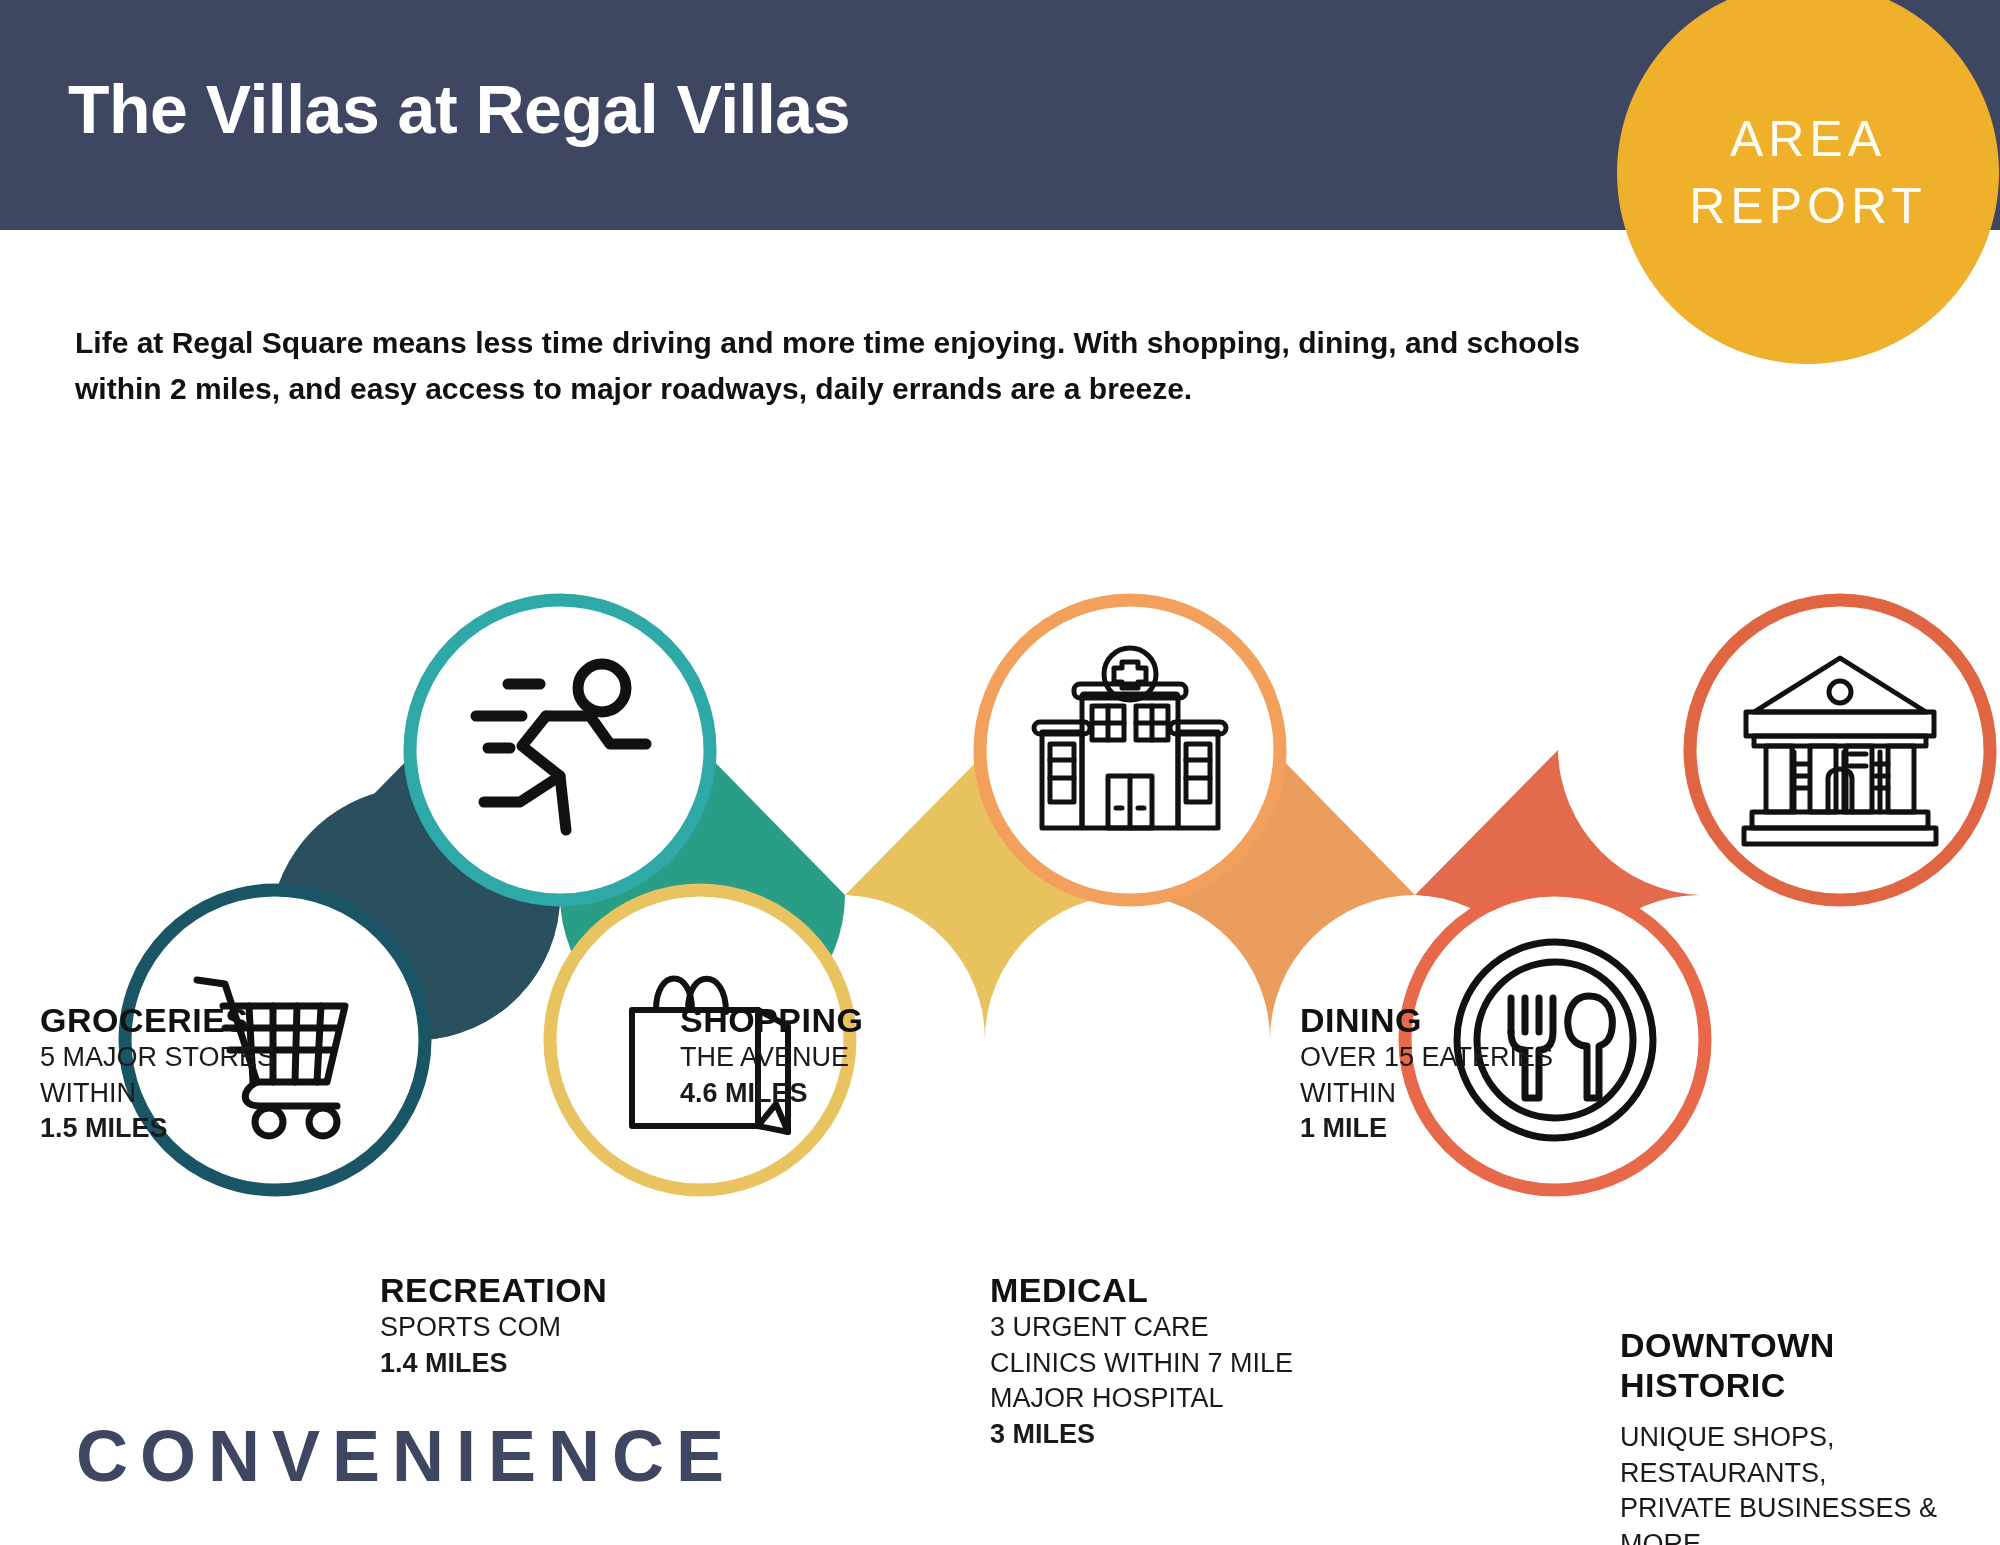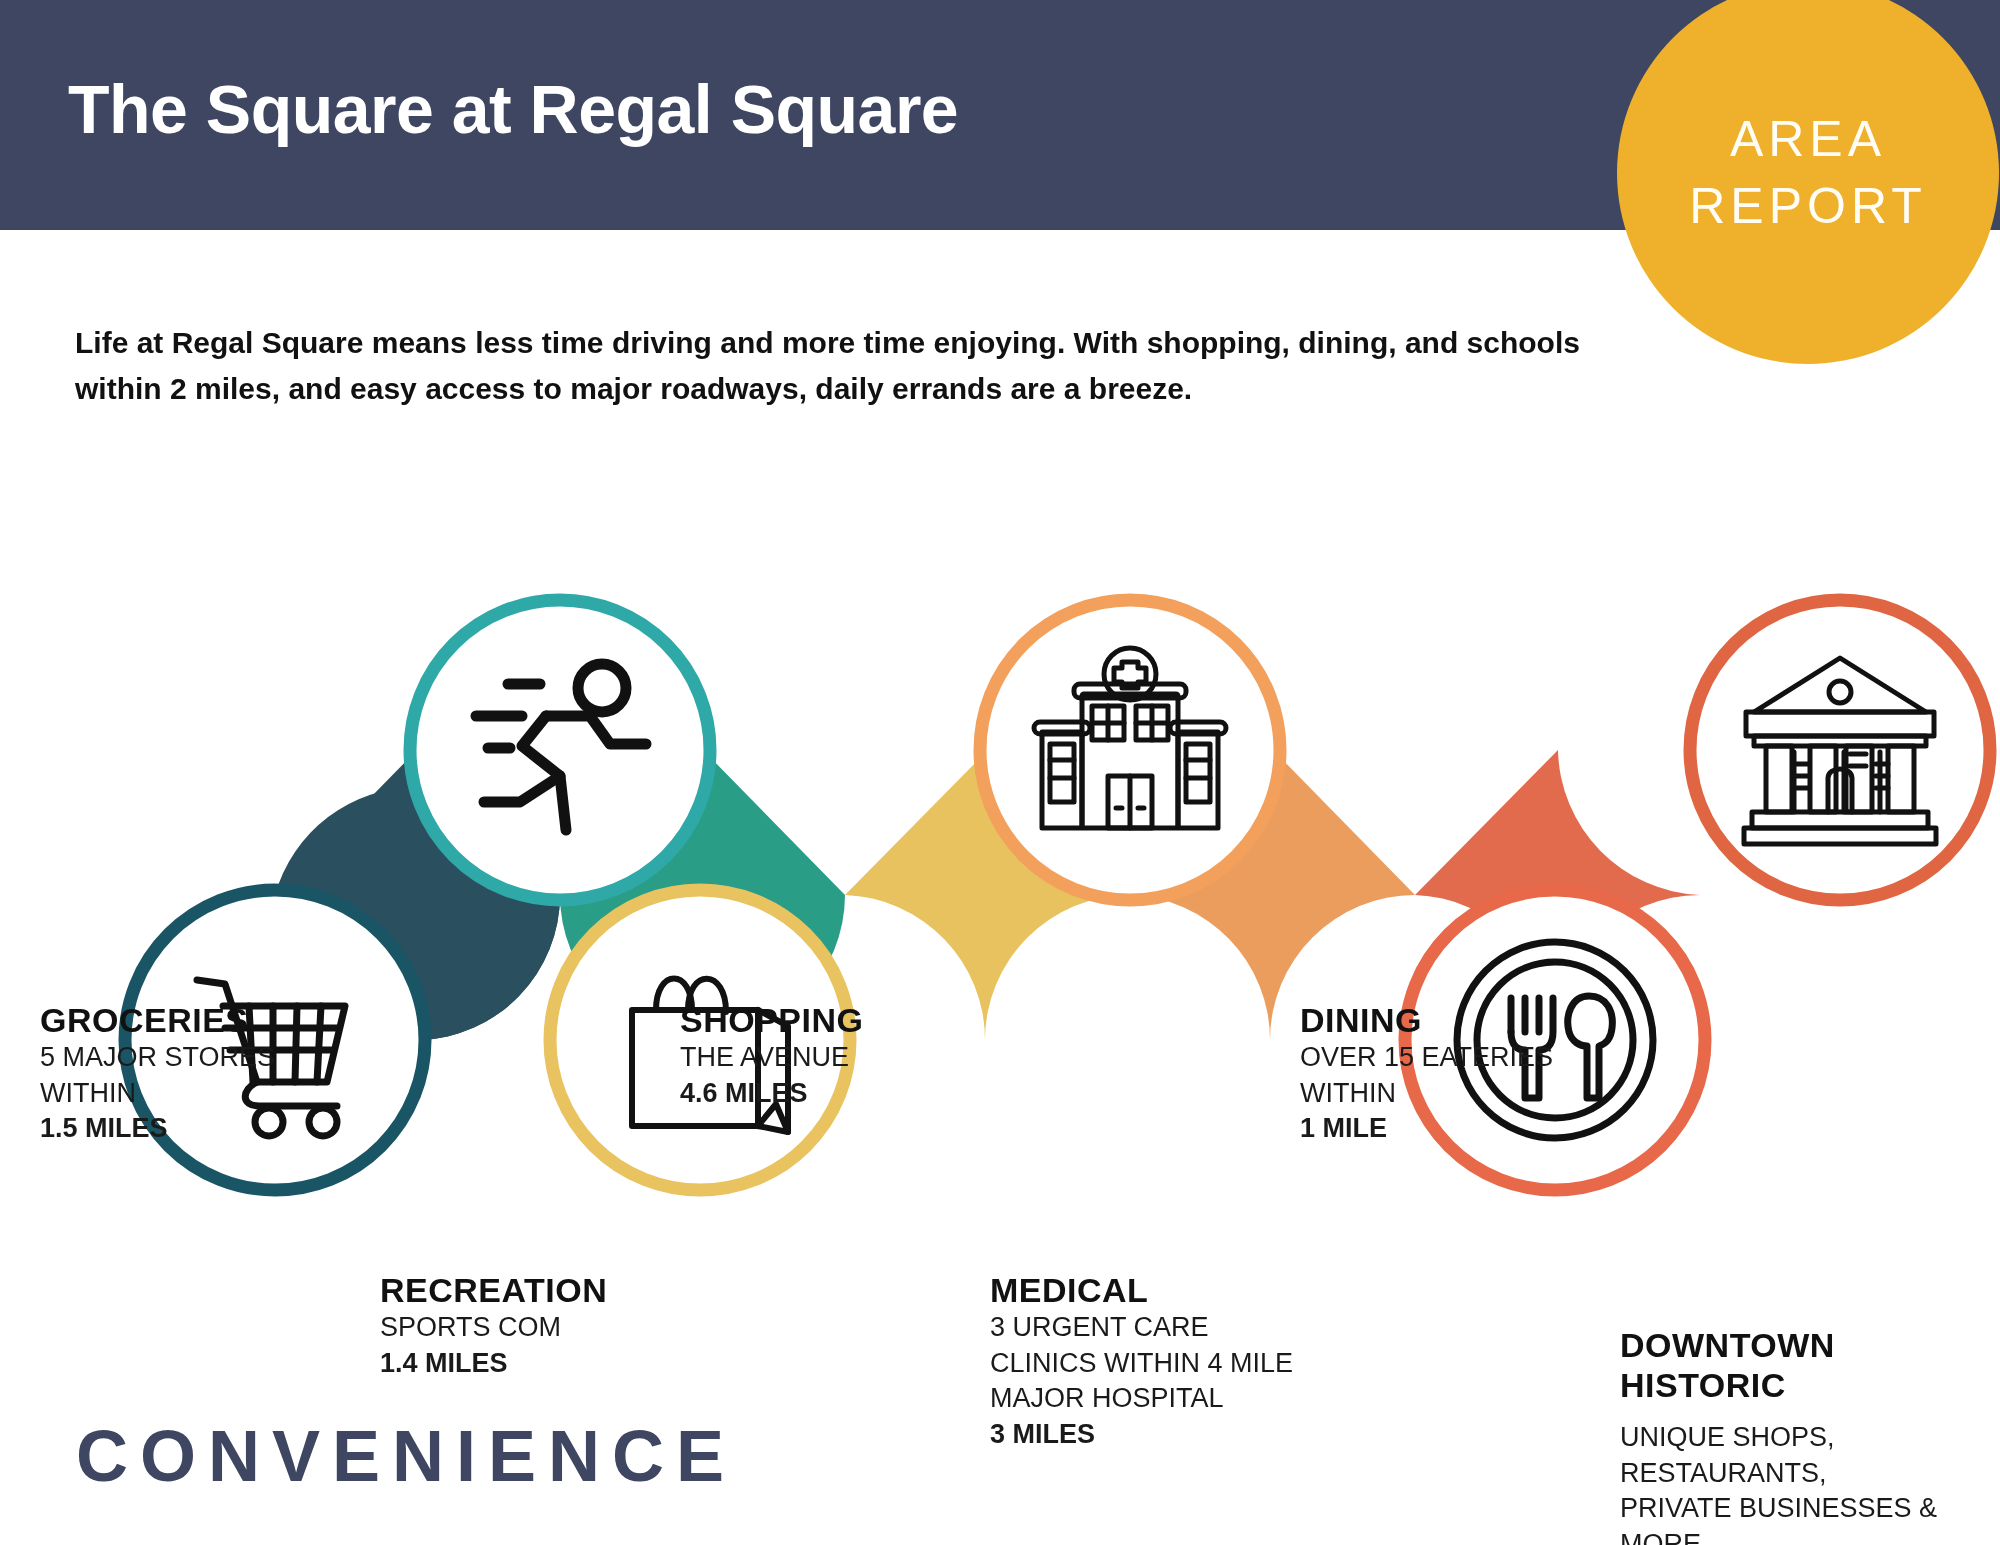--- a/index.html
+++ b/index.html
@@ -58,21 +58,21 @@
   #footer-word{
     position:absolute;left:76px;top:1415px;
     font-size:72px;font-weight:bold;color:#3e4661;
     letter-spacing:12px;
   }
 </style>
 </head>
 <body>
 
 <div id="header-bar"></div>
-<div id="header-title">The Square at Regal Square</div>
+<div id="header-title">The Villas at Regal Villas</div>
 
 <div id="report-badge">
   <div class="badge-line">AREA</div>
   <div class="badge-line">REPORT</div>
 </div>
 
 <div id="intro-text">Life at Regal Square means less time driving and more time enjoying. With shopping, dining, and schools within 2 miles, and easy access to major roadways, daily errands are a breeze.</div>
 
 <div id="infographic">
 <svg width="2000" height="900" viewBox="0 0 2000 900" xmlns="http://www.w3.org/2000/svg">
@@ -210,21 +210,21 @@
 
 <div class="label-block" style="left:680px;top:1000px;width:400px;">
   <div class="label-title">SHOPPING</div>
   <div class="label-line">THE AVENUE</div>
   <div class="label-line strong">4.6 MILES</div>
 </div>
 
 <div class="label-block" style="left:990px;top:1270px;width:440px;">
   <div class="label-title">MEDICAL</div>
   <div class="label-line">3 URGENT CARE</div>
-  <div class="label-line">CLINICS WITHIN 4 MILE</div>
+  <div class="label-line">CLINICS WITHIN 7 MILE</div>
   <div class="label-line">MAJOR HOSPITAL</div>
   <div class="label-line strong">3 MILES</div>
 </div>
 
 <div class="label-block" style="left:1300px;top:1000px;width:420px;">
   <div class="label-title">DINING</div>
   <div class="label-line">OVER 15 EATERIES</div>
   <div class="label-line">WITHIN</div>
   <div class="label-line strong">1 MILE</div>
 </div>

